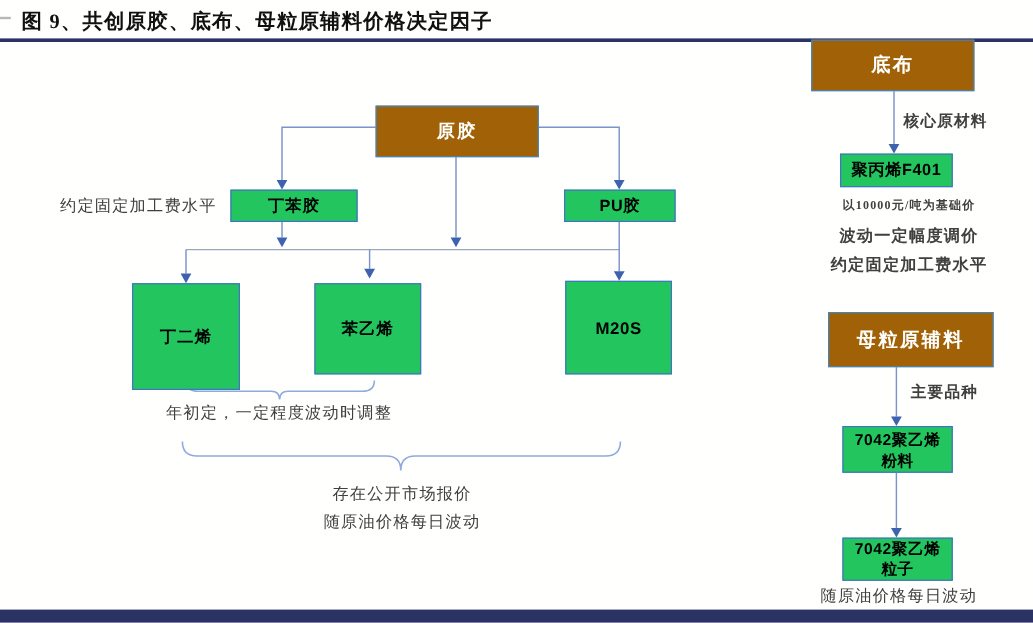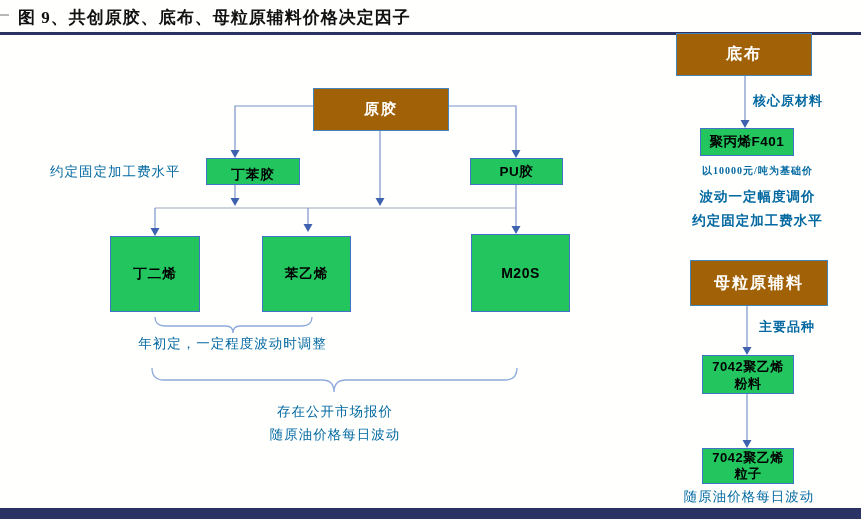--- a/index.html
+++ b/index.html
@@ -23,21 +23,21 @@
     font-size:16px; font-weight:bold; letter-spacing:2px;
   }
   .white-box {
     position:absolute; background:#22c55e; border:1.5px solid #4472c4;
     color:#000; display:flex; flex-direction:column; align-items:center; justify-content:center;
     font-weight:bold; font-size:13.5px; letter-spacing:1px; text-align:center;
   }
   .white-box.sans { font-family:"Liberation Sans","DejaVu Sans",sans-serif; letter-spacing:0.5px; }
 
   .note {
-    position:absolute; color:#0369a1; font-size:13.5px; letter-spacing:1px;
+    position:absolute; color:#404040; font-size:13.5px; letter-spacing:1px;
     font-family:"Liberation Serif","DejaVu Serif",serif;
   }
   .note.center { text-align:center; }
   .note.bold { font-weight:bold; }
 
   svg.overlay { position:absolute; left:0; top:0; width:861px; height:519px; pointer-events:none; }
   .edge { stroke:#7b93c9; stroke-width:1.2; fill:none; }
   .edge.light { stroke:#9aa8bf; }
   .arrowhead { fill:#3f62ae; stroke:none; }
   .brace { stroke:#8faadc; stroke-width:1.3; fill:none; }
@@ -89,34 +89,34 @@
 
     <path class="brace" d="M152,368 Q152,380 164,380 L322,380 Q334,380 334,392 Q334,380 346,380 L505,380 Q517,380 517,368"></path>
   </svg>
 
   <div class="blue-box" style="left:313px; top:88px; width:136px; height:43px; font-size:15px;">
     <span>原胶</span>
   </div>
 
   <div class="note" style="left:50px; top:163px; width:150px;">约定固定加工费水平</div>
 
-  <div class="white-box" style="left:206px; top:158px; width:94px; height:27px;justify-content:flex-end;">
+  <div class="white-box" style="left:192px; top:158px; width:106px; height:27px;">
     <span>丁苯胶</span>
   </div>
   <div class="white-box sans" style="left:470px; top:158px; width:93px; height:27px;">
     <span>PU胶</span>
   </div>
 
-  <div class="white-box" style="left:110px; top:236px; width:90px; height:76px;">
+  <div class="white-box" style="left:110px; top:236px; width:90px; height:89px;">
     <span>丁二烯</span>
   </div>
   <div class="white-box" style="left:262px; top:236px; width:89px; height:76px;">
     <span>苯乙烯</span>
   </div>
-  <div class="white-box sans" style="left:471px; top:234px; width:99px; height:78px; font-size:14px;">
+  <div class="white-box sans" style="left:471px; top:234px; width:89px; height:78px; font-size:14px;">
     <span>M20S</span>
   </div>
 
   <div class="note center" style="left:125px; top:335px; width:215px;">年初定，一定程度波动时调整</div>
 
   <div class="note center" style="left:225px; top:403px; width:220px;">存在公开市场报价</div>
   <div class="note center" style="left:225px; top:426px; width:220px;">随原油价格每日波动</div>
 
   <div class="blue-box" style="left:676px; top:33px; width:136px; height:43px;">
     <span>底布</span>

